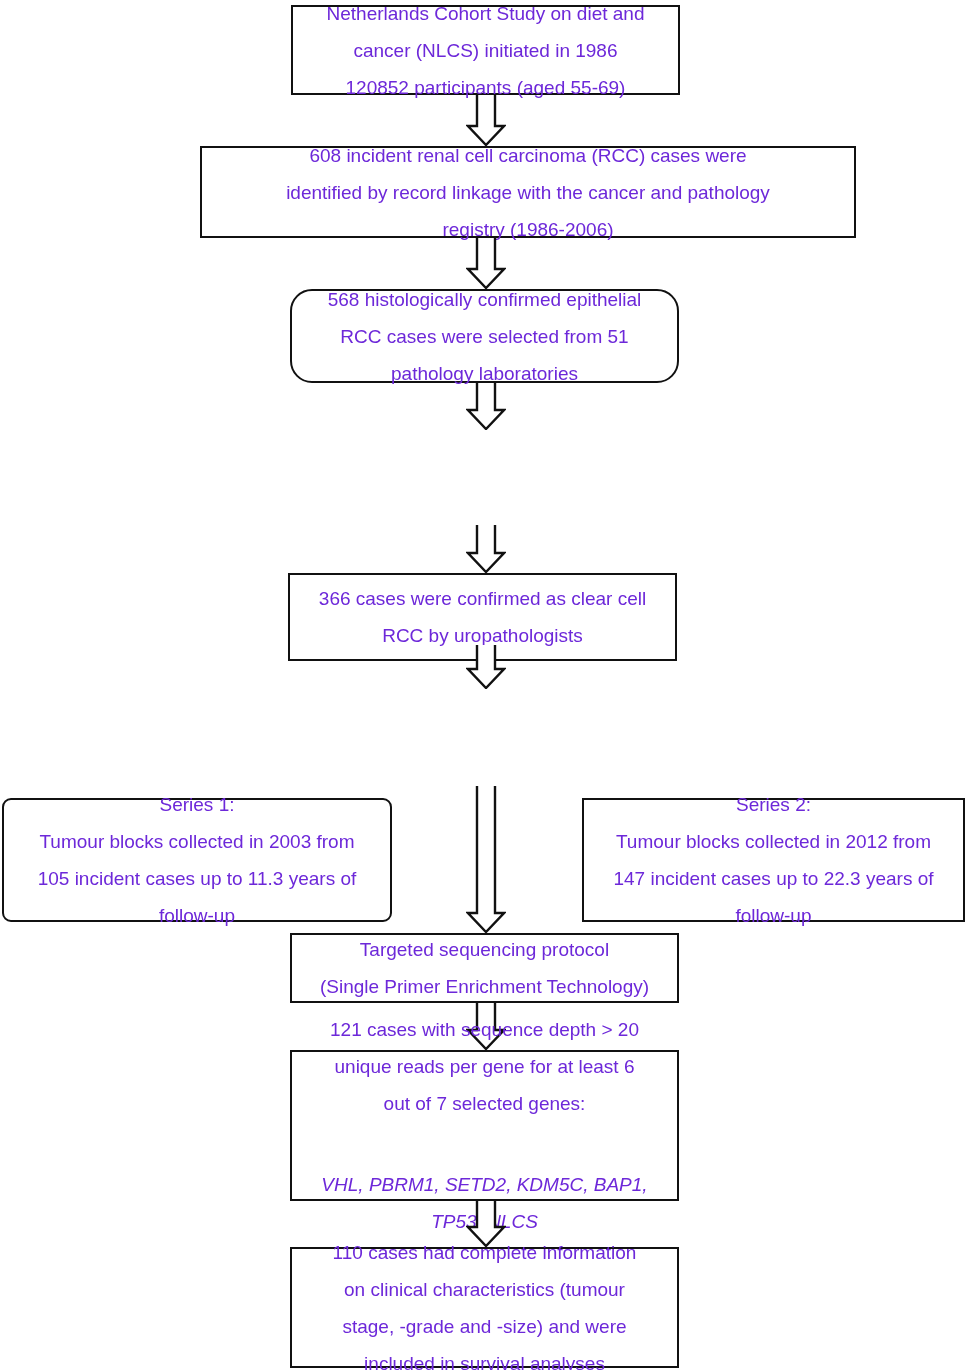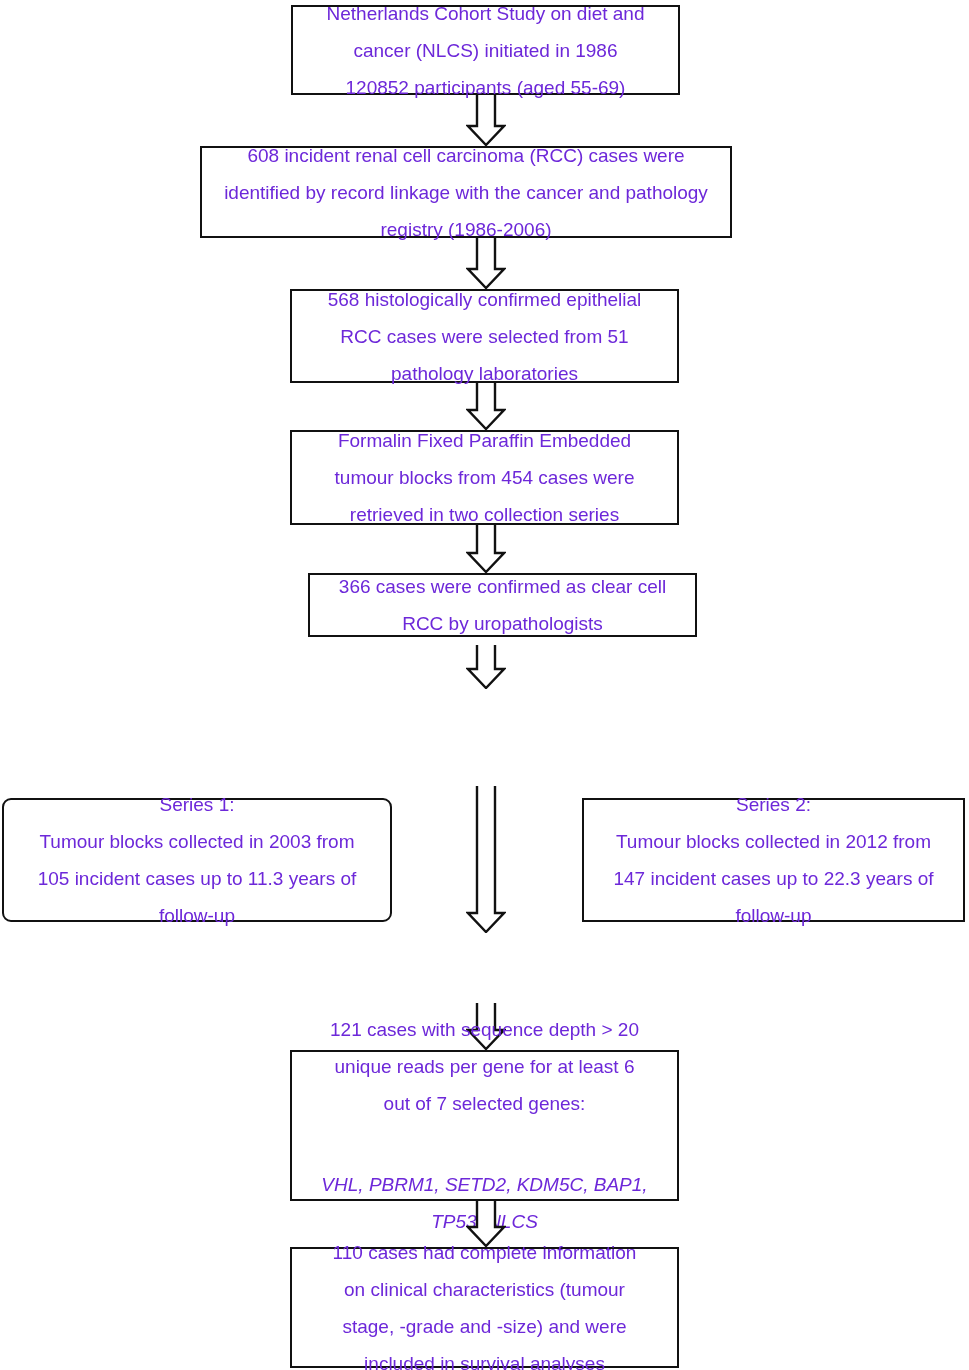--- a/index.html
+++ b/index.html
@@ -48,51 +48,46 @@
   <div class="fbox" style="left:291px; top:5px; width:389px; height:90px;">
     <div class="txt">Netherlands Cohort Study on diet and
 cancer (NLCS) initiated in 1986
 120852 participants (aged 55-69)</div>
   </div>
 
   <svg class="arrow" style="left:466px; top:95px;" width="40" height="51" viewBox="0 0 40 51">
     <path d="M11 0 L11 31 L2 31 L20 50 L38 31 L29 31 L29 0" fill="#ffffff" stroke="#111111" stroke-width="2.4"></path>
   </svg>
 
-  <div class="fbox" style="left:200px; top:146px; width:532px; height:92px;justify-content:center;">
+  <div class="fbox" style="left:200px; top:146px; width:656px; height:92px;justify-content:center;">
     <div class="txt">608 incident renal cell carcinoma (RCC) cases were
 identified by record linkage with the cancer and pathology
 registry (1986-2006)</div>
   </div>
 
   <svg class="arrow" style="left:466px; top:238px;" width="40" height="51" viewBox="0 0 40 51">
     <path d="M11 0 L11 31 L2 31 L20 50 L38 31 L29 31 L29 0" fill="#ffffff" stroke="#111111" stroke-width="2.4"></path>
   </svg>
 
-  <div class="fbox" style="left:290px; top:289px; width:389px; height:94px;">
+  <div class="fbox" style="left:290px; top:289px; width:389px; height:94px;border-radius:22px;">
     <div class="txt">568 histologically confirmed epithelial
 RCC cases were selected from 51
 pathology laboratories</div>
   </div>
 
   <svg class="arrow" style="left:466px; top:383px;" width="40" height="47" viewBox="0 0 40 47">
     <path d="M11 0 L11 27 L2 27 L20 46 L38 27 L29 27 L29 0" fill="#ffffff" stroke="#111111" stroke-width="2.4"></path>
   </svg>
 
-  <div class="fbox" style="left:290px; top:430px; width:389px; height:95px;">
-    <div class="txt">Formalin Fixed Paraffin Embedded
-tumour blocks from 454 cases were
-retrieved in two collection series</div>
-  </div>
 
   <svg class="arrow" style="left:466px; top:525px;" width="40" height="48" viewBox="0 0 40 48">
     <path d="M11 0 L11 28 L2 28 L20 47 L38 28 L29 28 L29 0" fill="#ffffff" stroke="#111111" stroke-width="2.4"></path>
   </svg>
 
-  <div class="fbox" style="left:308px; top:573px; width:389px; height:64px;">
+  <div class="fbox" style="left:288px; top:573px; width:389px; height:88px;">
     <div class="txt">366 cases were confirmed as clear cell
 RCC by uropathologists</div>
   </div>
 
   <svg class="arrow" style="left:466px; top:645px;" width="40" height="44" viewBox="0 0 40 44">
     <path d="M11 0 L11 24 L2 24 L20 43 L38 24 L29 24 L29 0" fill="#ffffff" stroke="#111111" stroke-width="2.4"></path>
   </svg>
 
 
   <svg class="arrow" style="left:466px; top:786px;" width="40" height="147" viewBox="0 0 40 147">
@@ -106,20 +101,24 @@
 follow-up</div>
   </div>
 
   <div class="fbox" style="left:582px; top:798px; width:383px; height:124px;">
     <div class="txt">Series 2:
 Tumour blocks collected in 2012 from
 147 incident cases up to 22.3 years of
 follow-up</div>
   </div>
 
+  <div class="fbox" style="left:290px; top:933px; width:389px; height:70px;">
+    <div class="txt">Targeted sequencing protocol
+(Single Primer Enrichment Technology)</div>
+  </div>
 
   <svg class="arrow" style="left:466px; top:1003px;" width="40" height="47" viewBox="0 0 40 47">
     <path d="M11 0 L11 27 L2 27 L20 46 L38 27 L29 27 L29 0" fill="#ffffff" stroke="#111111" stroke-width="2.4"></path>
   </svg>
 
   <div class="fbox" style="left:290px; top:1050px; width:389px; height:151px; flex-direction:column;gap:44px;">
     <div class="txt">121 cases with sequence depth &gt; 20
 unique reads per gene for at least 6
 out of 7 selected genes:</div>
     <div class="txt italic">VHL, PBRM1, SETD2, KDM5C, BAP1,

